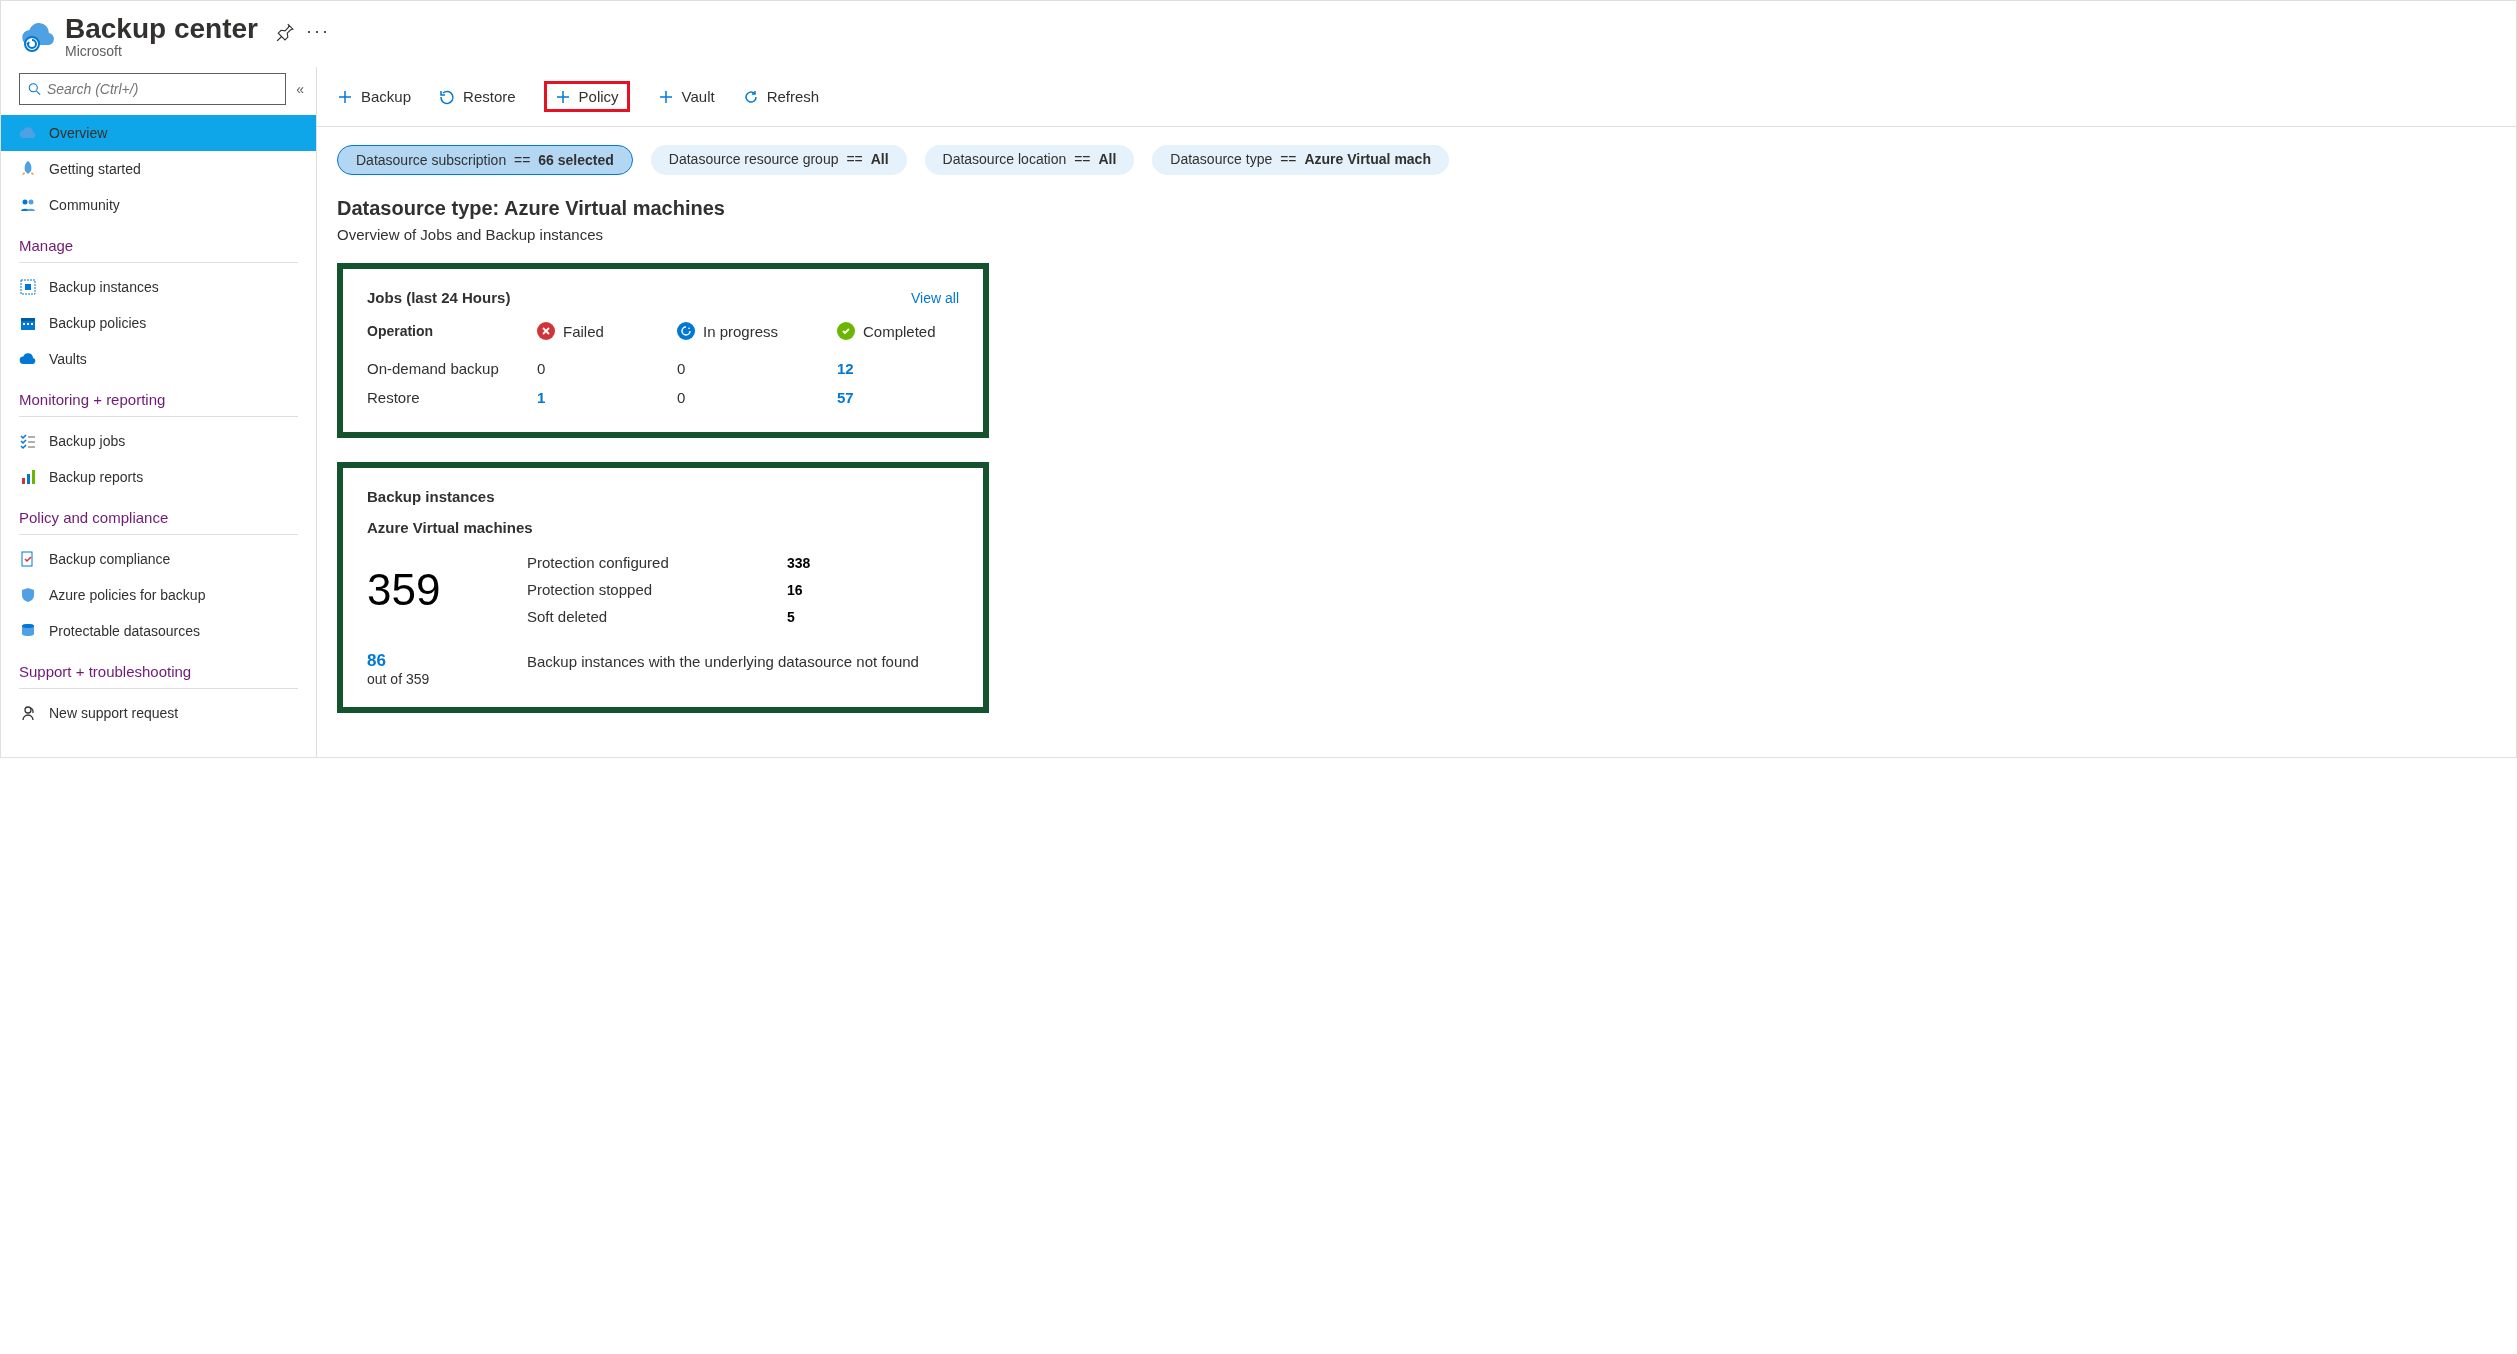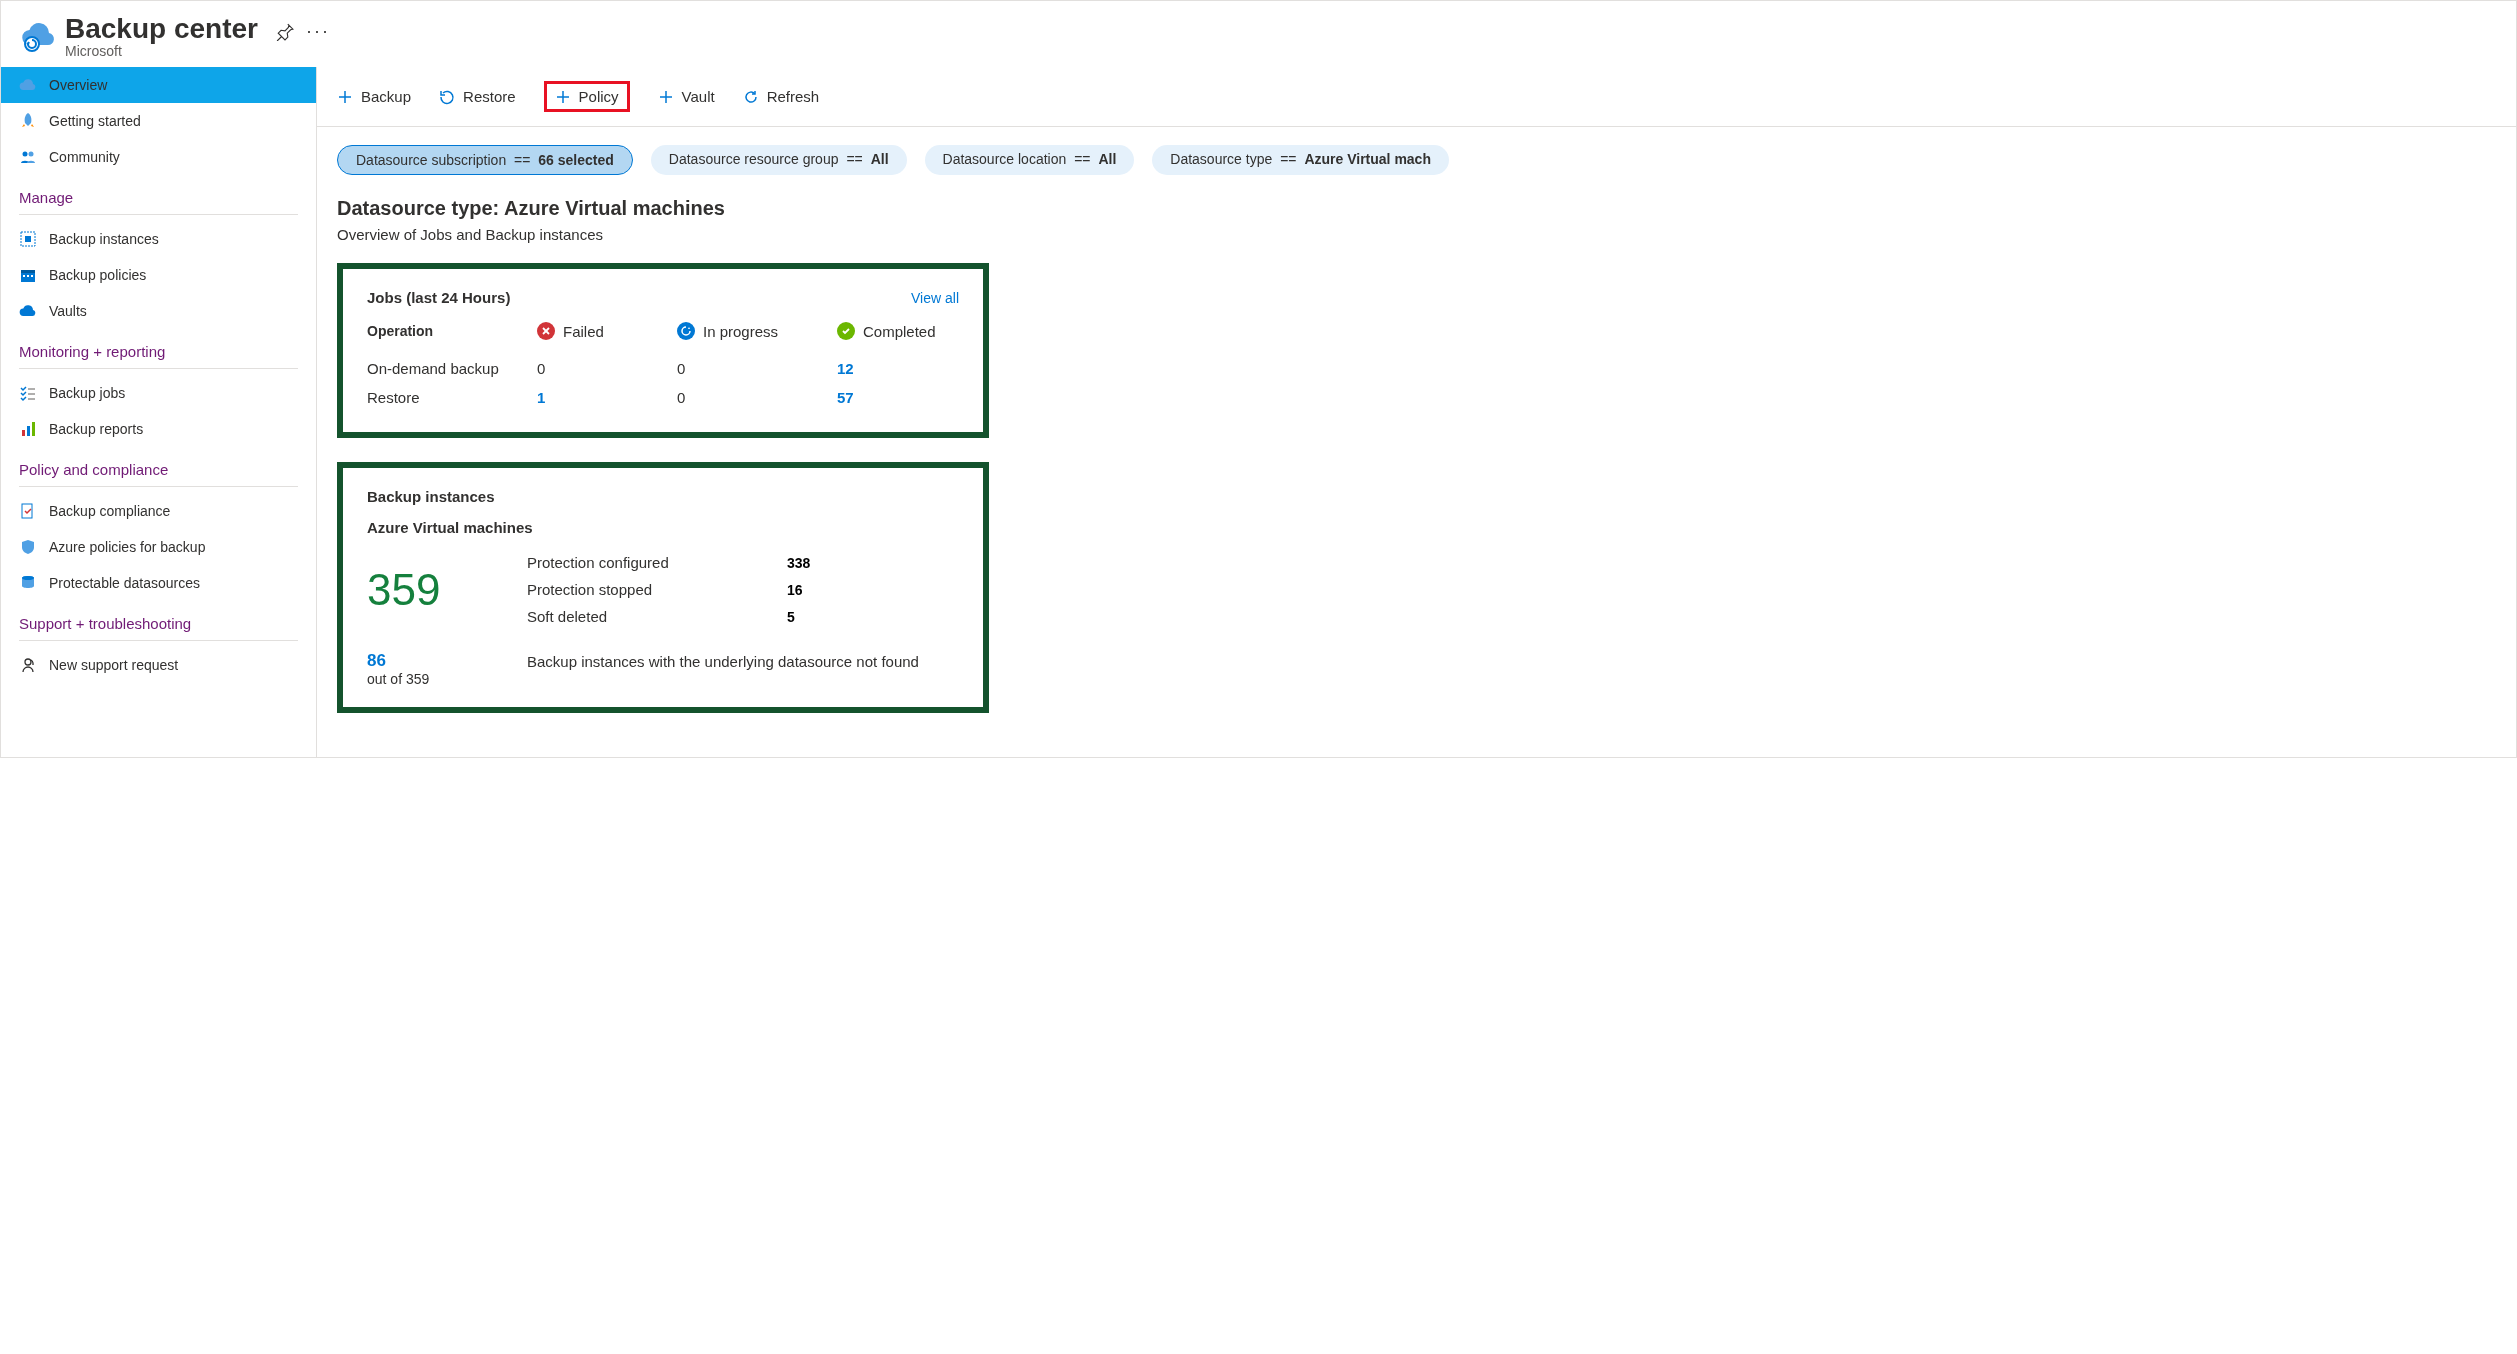--- a/index.html
+++ b/index.html
@@ -98,21 +98,21 @@
   .status-dot.fail { background: #d13438; color: #fff; }
   .status-dot.prog { background: #0078d4; color: #fff; }
   .status-dot.done { background: #6bb700; color: #fff; }
   .jobs-row { padding: 6px 0; font-size: 15px; }
   .jr-op { color: #323130; }
   .metric-link { color: #0078d4; font-weight: 600; cursor: pointer; }
   .metric-plain { color: #323130; }
   
   .inst-sub { font-weight: 600; font-size: 15px; margin: 14px 0 18px 0; }
   .inst-grid { display: grid; grid-template-columns: 160px 260px 100px; row-gap: 10px; align-items: center; }
-  .big-num { font-size: 44px; color: #15803d; font-weight: 400; grid-row: span 3; cursor: pointer; }
+  .big-num { font-size: 44px; color: #000000; font-weight: 400; grid-row: span 3; cursor: pointer; }
   .inst-label { font-size: 15px; }
   .inst-val { color: #000000; font-weight: 600; cursor: pointer; }
   .inst-bottom { display: grid; grid-template-columns: 160px 400px; margin-top: 26px; align-items: flex-start; }
   .inst-bottom-left .num { color: #0078d4; font-weight: 600; font-size: 17px; cursor: pointer; }
   .inst-bottom-left .outof { color: #323130; font-size: 14px; }
   .inst-bottom-right { font-size: 15px; line-height: 1.4; }
   svg { display: block; }
 </style>
 </head>
 <body>
@@ -139,20 +139,30 @@
               <path d="M10.5 1l4.5 4.5-2 .5-3 3 .5 3.5L8 15l-3-3-4 4 4-4-3-3 2.5-2.5 3.5.5 3-3 .5-2z" fill="none" stroke="#323130" stroke-width="1"></path>
             </svg>
         </span>
         <span class="more-icon" style="font-size:18px;letter-spacing:2px;">···</span>
       </div>
     </div>
 
     <div style="display:flex; flex:1;">
 
       <div class="sidebar">
+        <div class="search-row">
+          <div class="search-box">
+            <svg width="14" height="14" viewBox="0 0 16 16">
+                <circle cx="6.5" cy="6.5" r="5" fill="none" stroke="#0078d4" stroke-width="1.3"></circle>
+                <line x1="10.5" y1="10.5" x2="15" y2="15" stroke="#0078d4" stroke-width="1.3"></line>
+              </svg>
+            <input type="text" placeholder="Search (Ctrl+/)" style="">
+          </div>
+          <span class="collapse-icon">«</span>
+        </div>
 
         <div class="nav-item selected">
           <span class="nav-icon">
             <svg width="18" height="18" viewBox="0 0 18 18">
                 <path d="M14 8a5 5 0 0 0-9.7-1.5A3.7 3.7 0 0 0 4.5 14H13a3 3 0 0 0 1-5.9z" fill="#50a0e4"></path>
               </svg>
           </span>
           <span>Overview</span>
         </div>
         <div class="nav-item">

